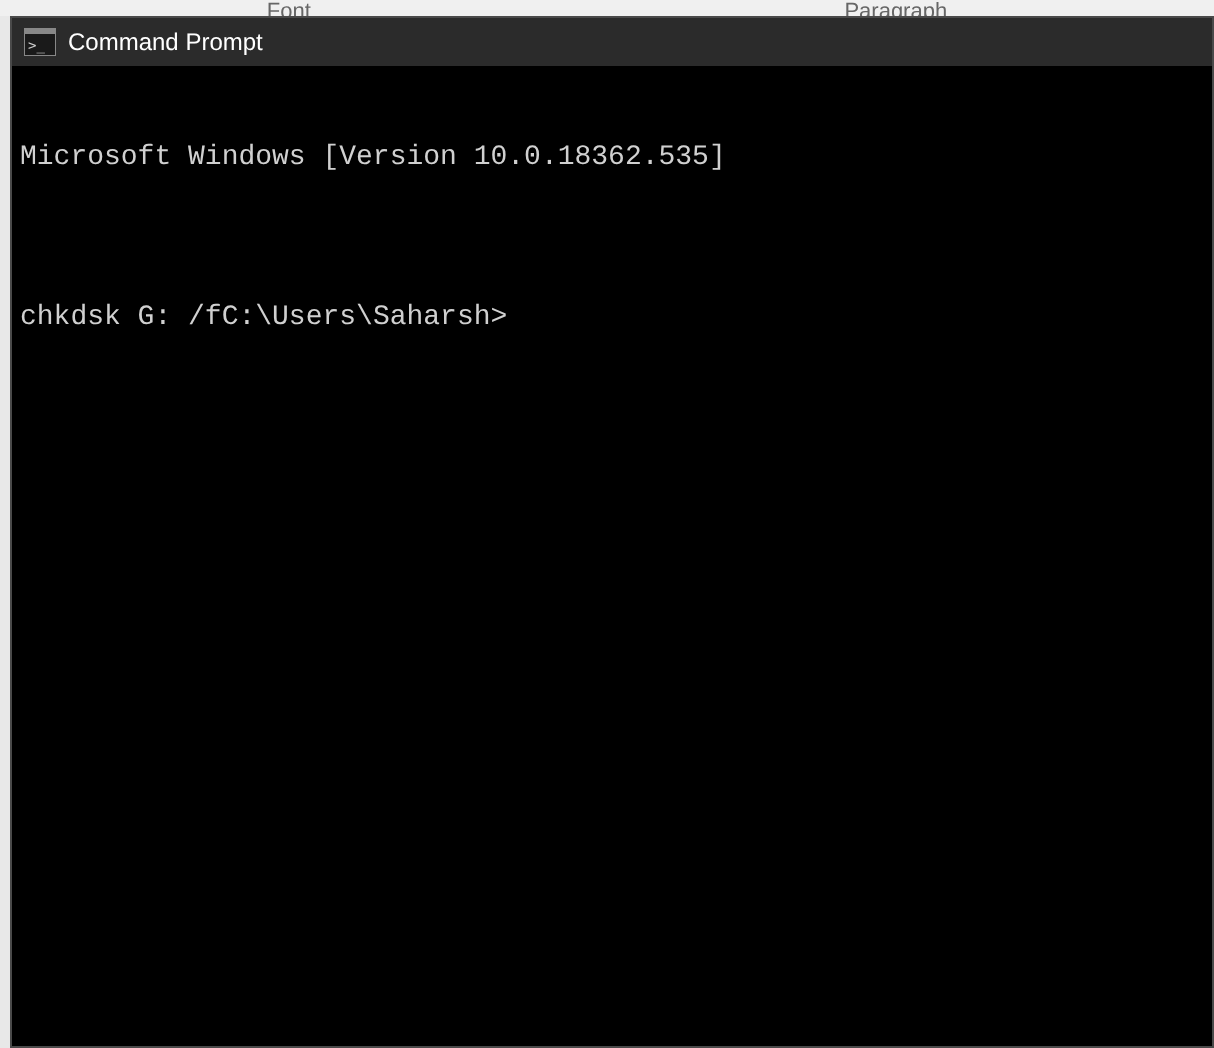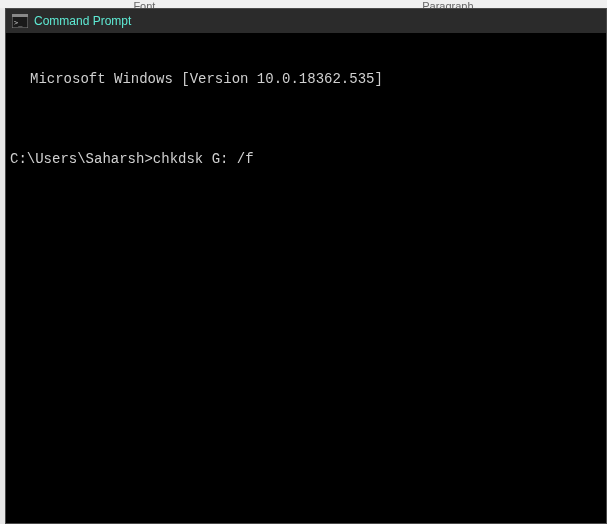--- a/index.html
+++ b/index.html
@@ -53,39 +53,38 @@
       width: 16px;
       height: 14px;
       display: inline-flex;
       align-items: center;
       justify-content: center;
     }
     .title-icon svg {
       display: block;
     }
     .title-text {
-      color: #5eead4;
+      color: #ffffff;
       font-size: 12px;
       line-height: 24px;
       white-space: nowrap;
     }
     .terminal {
       flex: 1;
       background: #000000;
       padding: 6px 4px;
       color: #d0d0d0;
       font-size: 14px;
       line-height: 16px;
       font-family: "Consolas", "Courier New", monospace;
       white-space: pre;
       overflow: hidden;
     }
     .terminal-line {
       white-space: pre;
-      margin-left: 20px;
     }
     .prompt-row {
       display: flex;
       white-space: pre;
     }
   </style>
 </head>
 <body>
 
 <div class="background-hints">
@@ -101,16 +100,16 @@
         <rect x="0" y="0" width="16" height="3" fill="#888"></rect>
         <text x="2" y="11" font-size="7" fill="#ccc" font-family="monospace">&gt;_</text>
       </svg>
     </span>
     <span class="title-text">Command Prompt</span>
   </div>
   <div class="terminal">
     <div class="terminal-line">Microsoft Windows [Version 10.0.18362.535]</div>
     <div class="terminal-line"></div>
     <div class="prompt-row">
-      <span>C:\Users\Saharsh&gt;</span><span>chkdsk G: /f</span>
+      <span>chkdsk G: /f</span><span>C:\Users\Saharsh&gt;</span>
     </div>
   </div>
 </div>
 
 </body></html>

